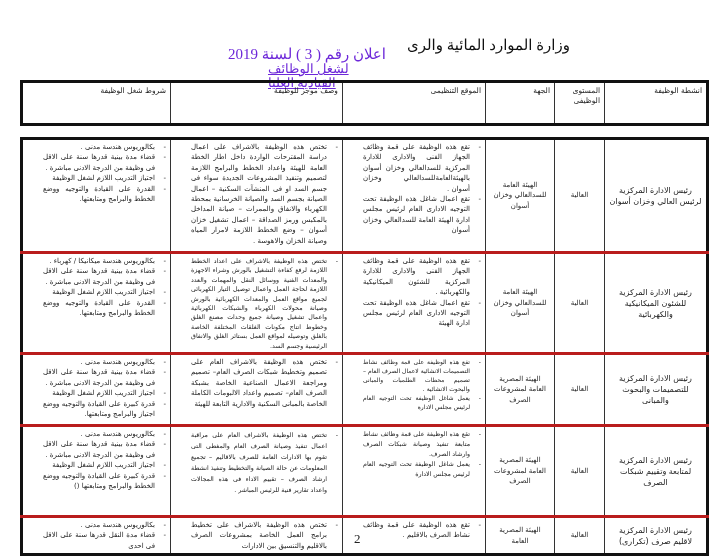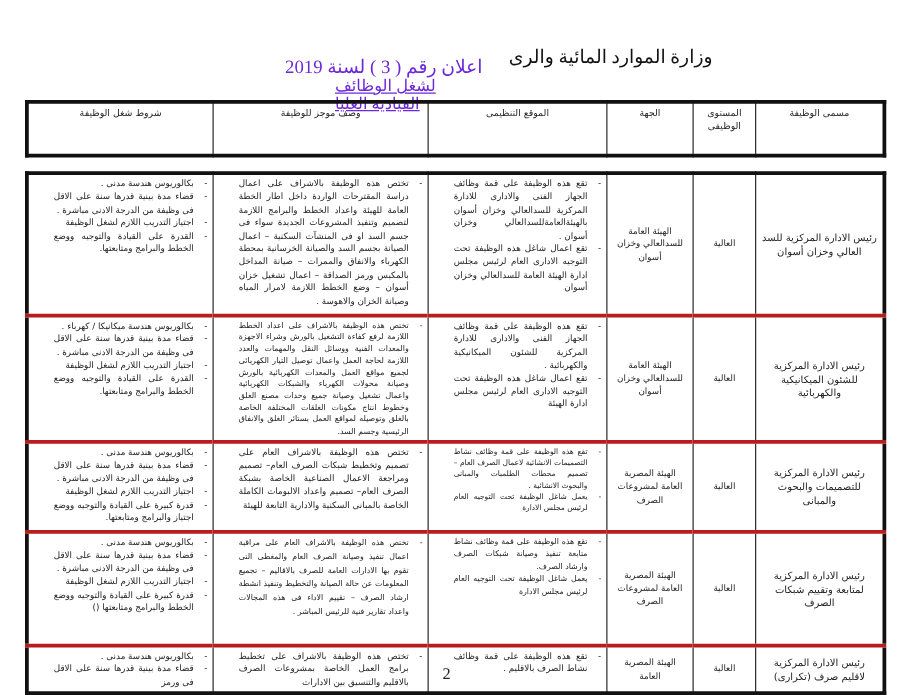--- a/index.html
+++ b/index.html
@@ -27,21 +27,21 @@
     position: absolute; left: 20px; width: 686px;
     border-collapse: collapse; direction: rtl; table-layout: fixed;
   }
   table.header-tbl { top: 80px; height: 46px; border: 3px solid #111; }
   table.main-tbl { top: 137px; border: 3px solid #111; }
   th, td {
     border: 1px solid #333; vertical-align: top;
     font-size: 7px; line-height: 10.4px; padding: 2px 4px;
     font-weight: normal; text-align: right;
   }
-  th { text-align: center; font-size: 7.5px; padding-top: 3px; }
+  th { font-size: 7.5px; padding-top: 3px; }
   td.center { text-align: center; vertical-align: middle; }
   td.title { font-size: 8px; line-height: 11px; }
   tr.r1 td { height: 107px; }
   tr.r2 td { height: 81px; }
   tr.r3 td { height: 65px; }
   tr.r4 td { height: 84px; }
   tr.r5 td { height: 30px; }
   tr.sep td { border-top: 3px solid #b91c1c; }
   ul { margin: 0; padding: 0; list-style: none; }
   li { position: relative; padding-right: 11px; text-align: justify; margin-left: 16px; }
@@ -66,21 +66,21 @@
   <colgroup>
     <col style="width:103px">
       <col style="width:50px">
       <col style="width:69px">
     <col style="width:143px">
       <col style="width:172px">
       <col style="width:149px">
   </colgroup>
   <tbody>
       <tr>
-    <th>مسمى الوظيفة</th>
+    <th>انشطة الوظيفة</th>
     <th>المستوى الوظيفى</th>
     <th>الجهة</th>
     <th>الموقع التنظيمى</th>
     <th>وصف موجز للوظيفة</th>
     <th>شروط شغل الوظيفة</th>
   </tr>
 </tbody>
   </table>
 
 <table class="main-tbl">
@@ -88,21 +88,21 @@
     <col style="width:103px">
       <col style="width:50px">
       <col style="width:69px">
     <col style="width:143px">
       <col style="width:172px">
       <col style="width:149px">
   </colgroup>
 
   <tbody>
       <tr class="r1">
-    <td class="center title">رئيس الادارة المركزية للسد العالي وخزان أسوان</td>
+    <td class="center title">رئيس الادارة المركزية لرئيس العالي وخزان أسوان</td>
     <td class="center">العالية</td>
     <td class="center">الهيئة العامة للسدالعالي وخزان أسوان</td>
     <td>
           <ul>
       <li>تقع هذه الوظيفة على قمة وظائف الجهاز الفنى والادارى للادارة المركزية للسدالعالي وخزان أسوان بالهيئةالعامةللسدالعالي وخزان أسوان .</li>
       <li>تقع اعمال شاغل هذه الوظيفة تحت التوجيه الادارى العام لرئيس مجلس ادارة الهيئة العامة للسدالعالي وخزان أسوان</li>
     </ul>
         </td>
     <td>
           <ul>
@@ -204,20 +204,20 @@
     </ul>
         </td>
     <td>
           <ul>
       <li>تختص هذه الوظيفة بالاشراف على تخطيط برامج العمل الخاصة بمشروعات الصرف بالاقليم والتنسيق بين الادارات</li>
     </ul>
         </td>
     <td>
           <ul>
       <li>بكالوريوس هندسة مدنى .</li>
-      <li>قضاء مدة بينية قدرها سنة على الاقل فى ورمز</li>
+      <li>قضاء مدة النقل قدرها سنة على الاقل فى احدى</li>
     </ul>
         </td>
   </tr>
 </tbody>
   </table>
 
 <div class="page-num">2</div>
 
 </body></html>

